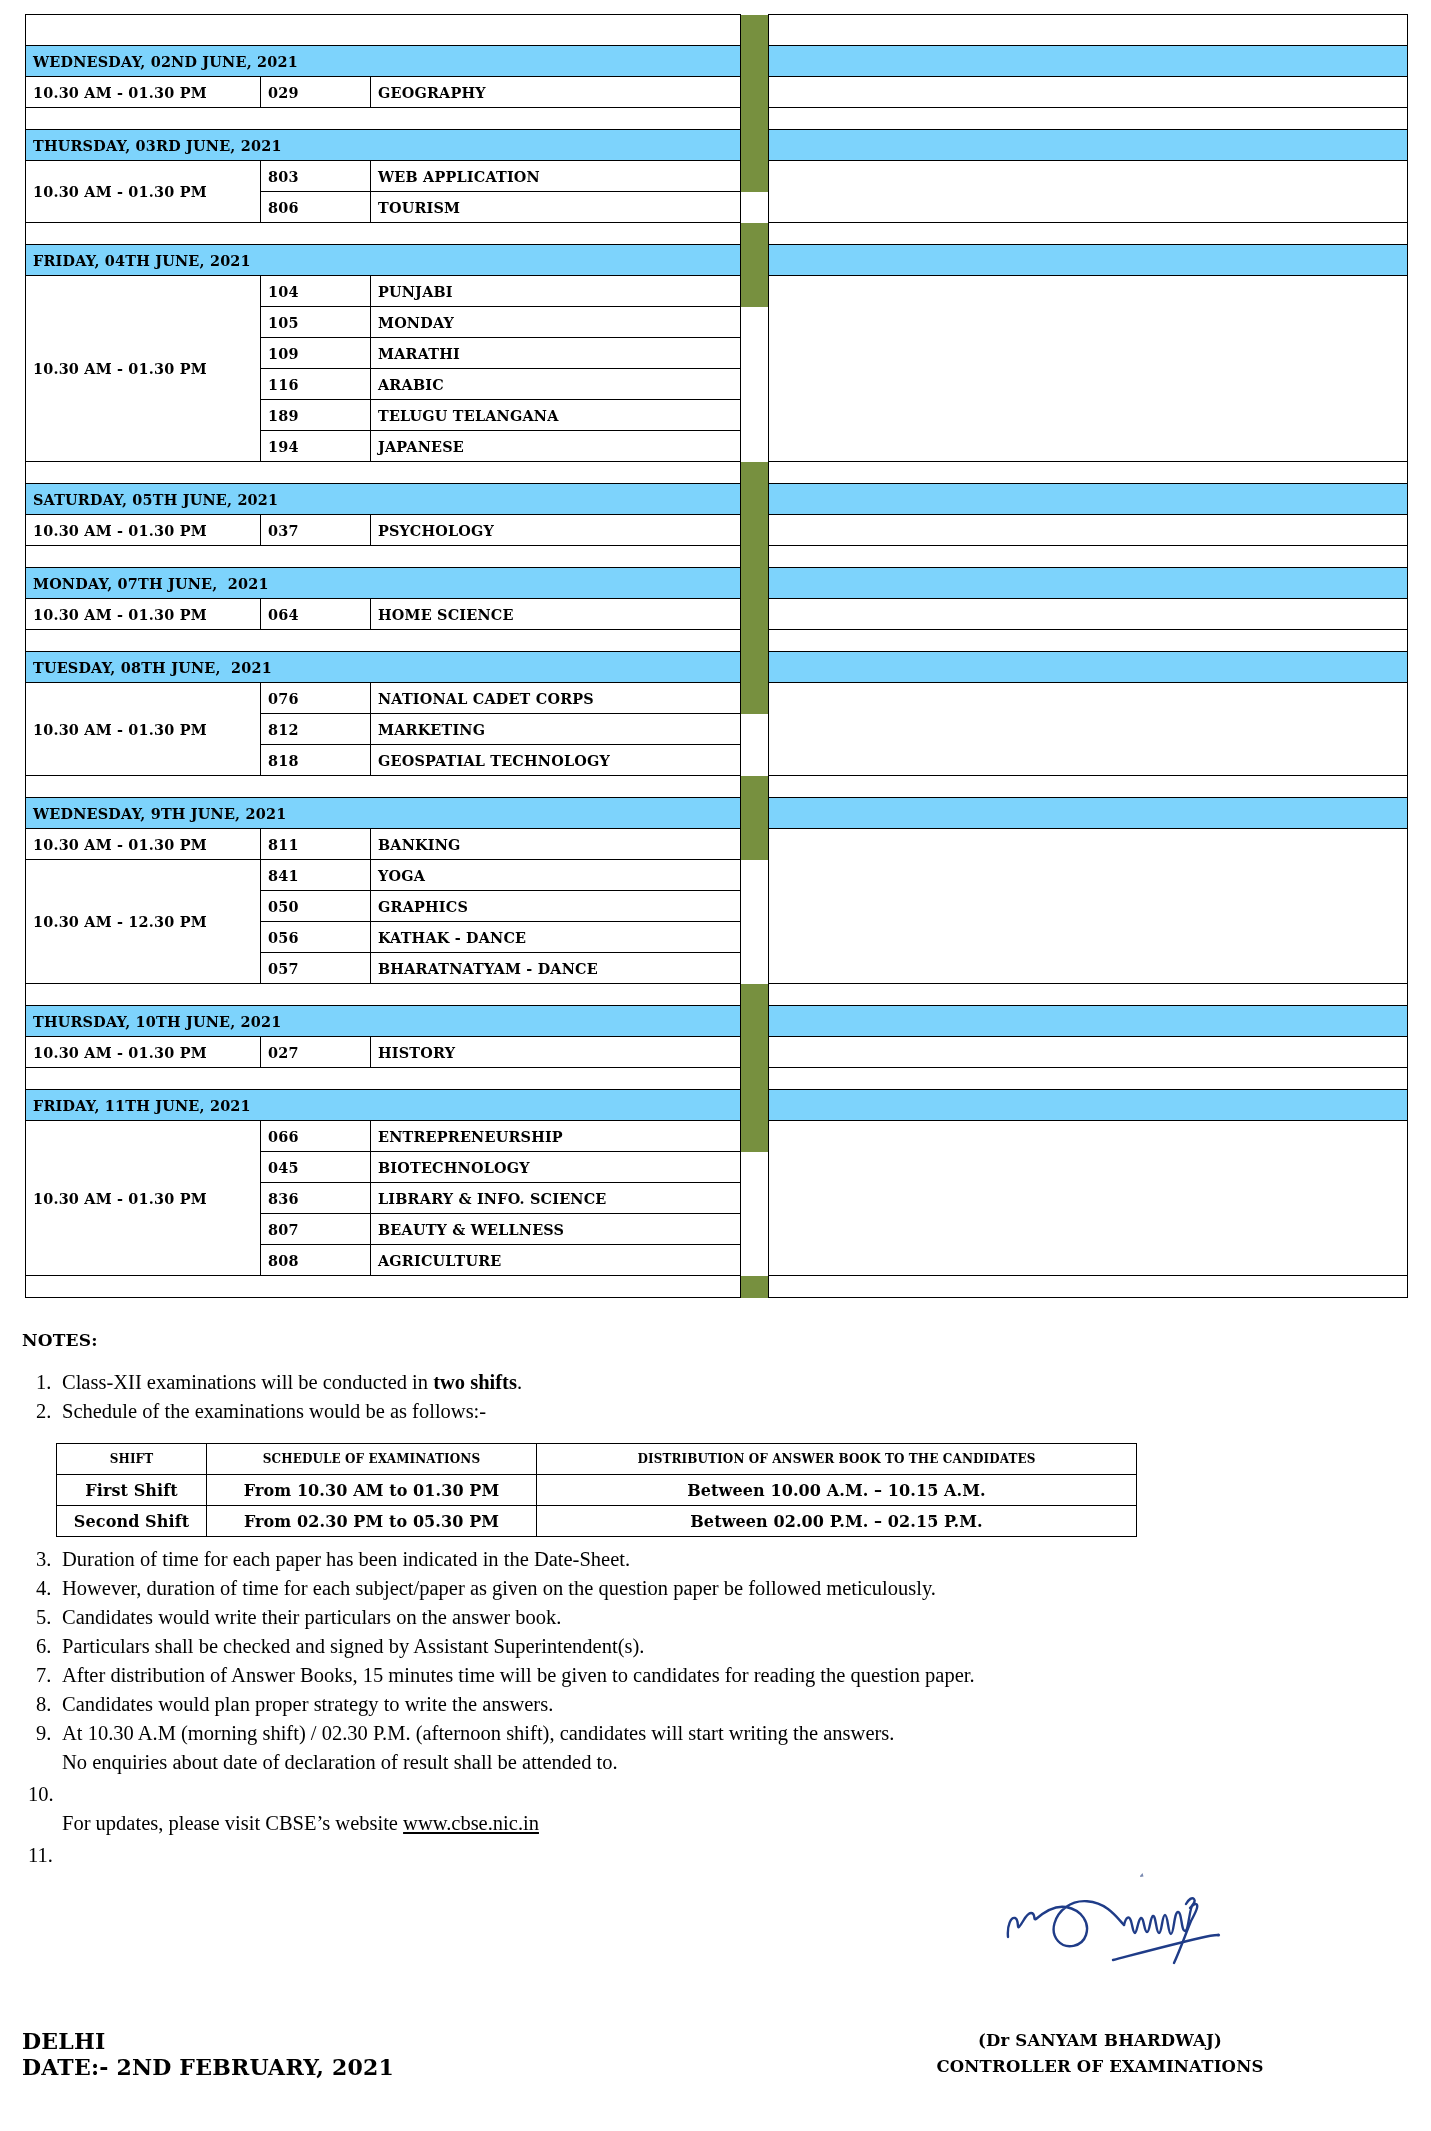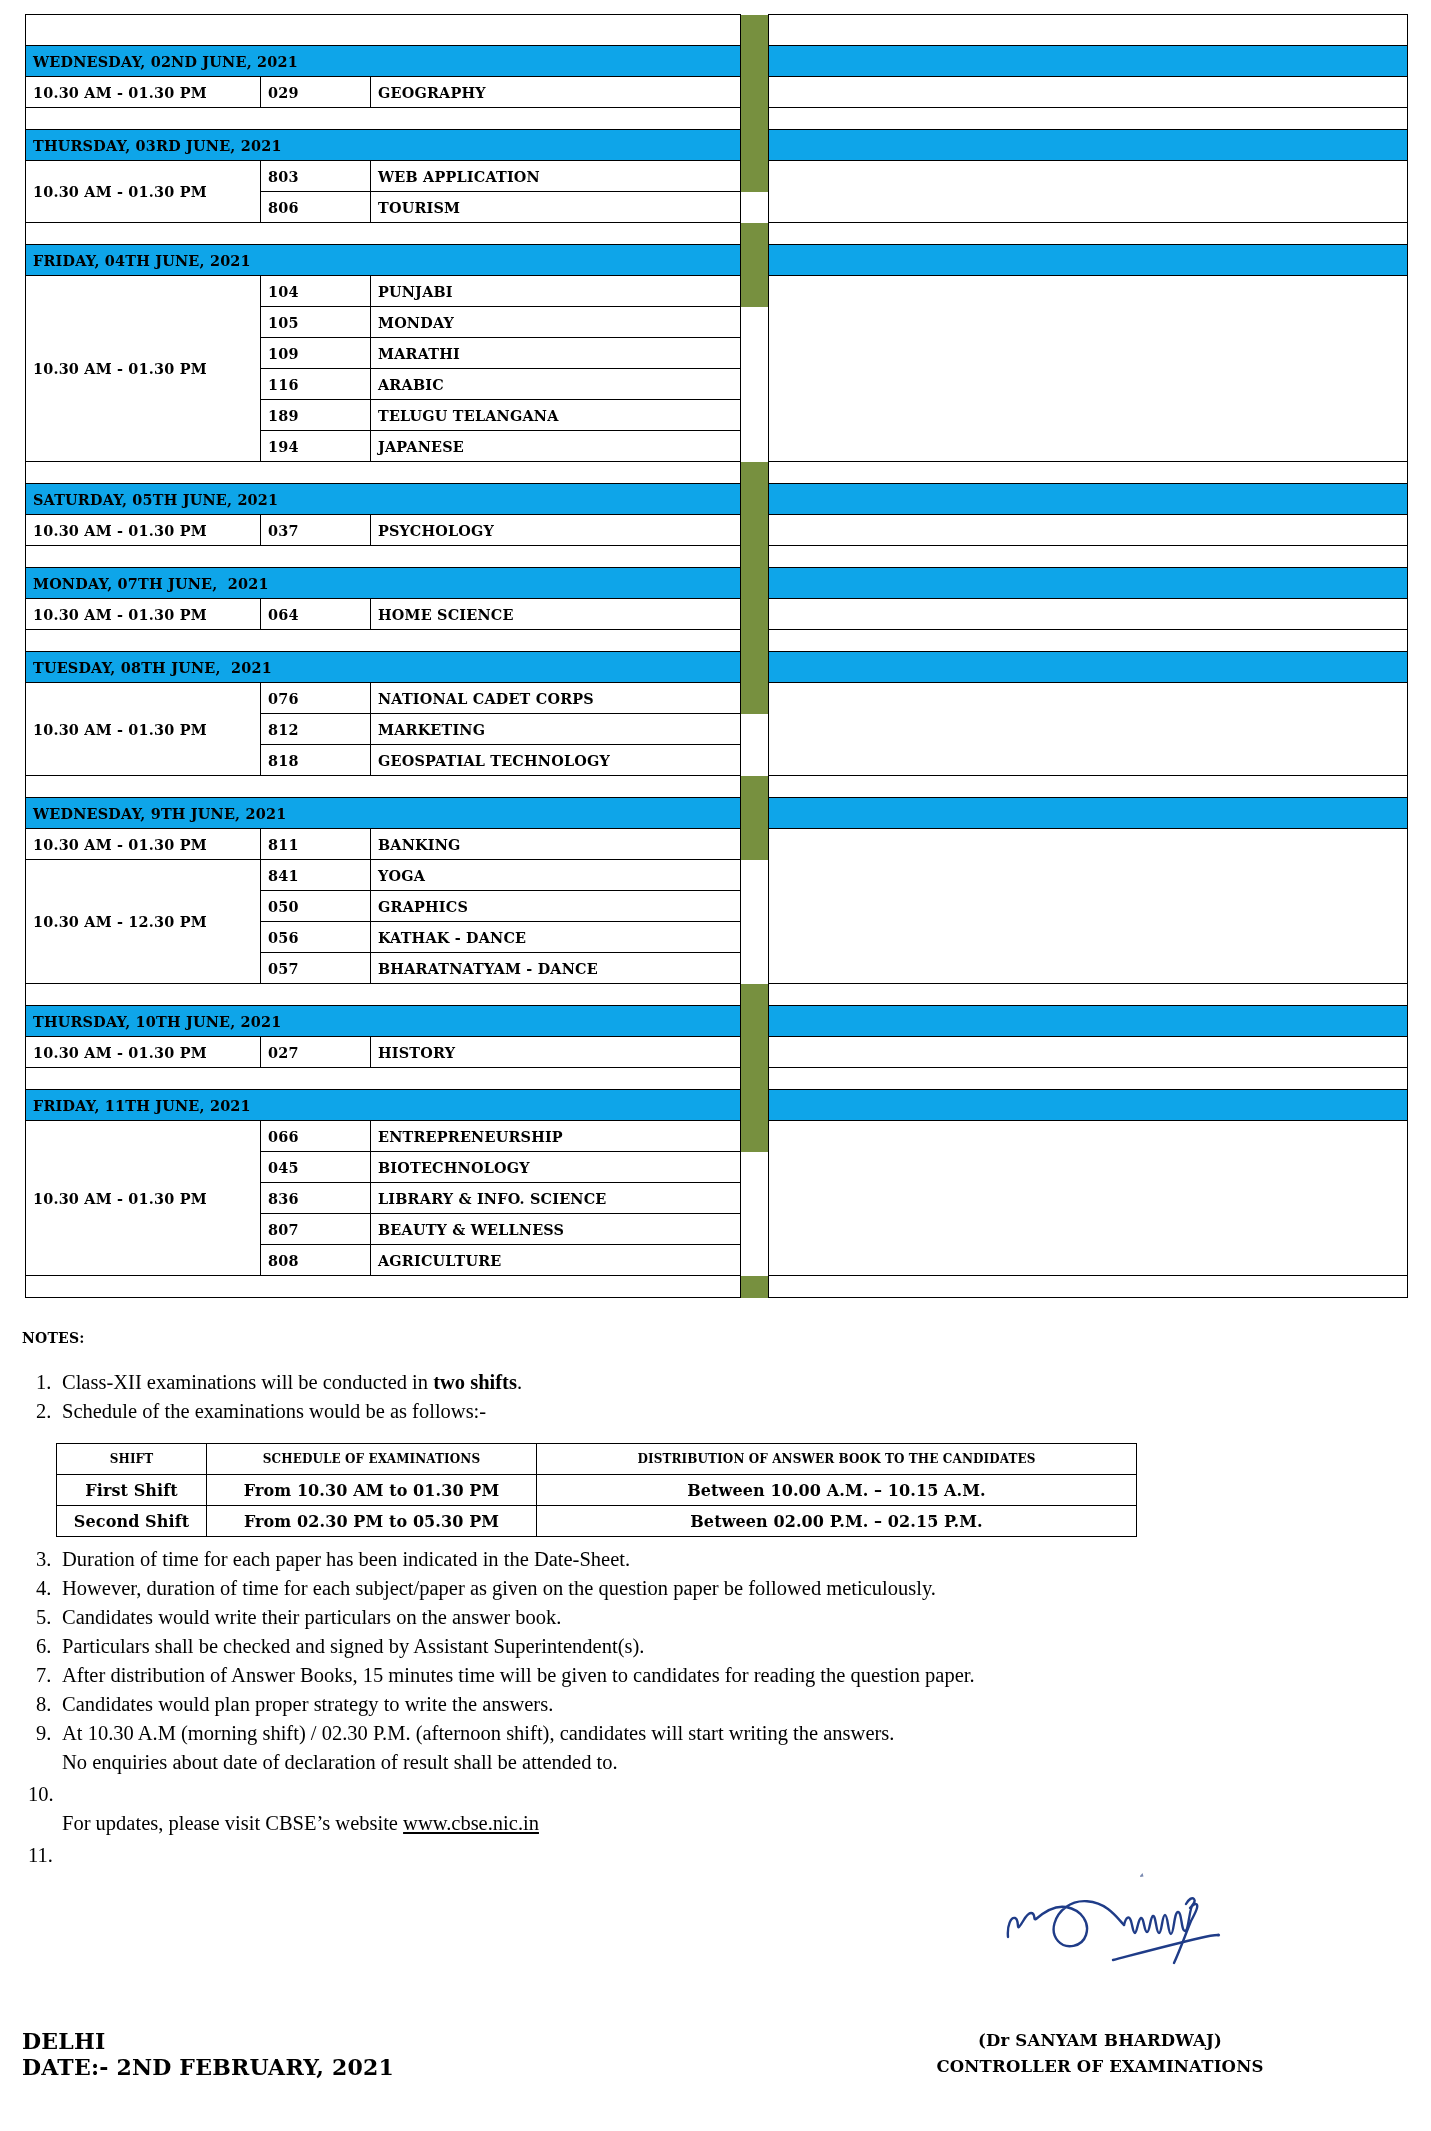--- a/index.html
+++ b/index.html
@@ -27,34 +27,34 @@
     letter-spacing:.2px;
     background:#fff;
   }
   .c-time{width:235px;}
   .c-code{width:110px;}
   .c-sub{width:370px;}
   .c-gap{width:28px;border-top:none!important;border-bottom:none!important;border-left:none!important;border-right:none!important;background:#77903F!important;padding:0!important;}
   .c-right{width:639px;}
 
   td.green{background:#77903F;}
-  tr.green-row td{background:#0ea5e9;}
+  tr.green-row td{background:#7dd3fc;}
   tr.spacer td{height:21px;}
   tr.spacer-top td{height:30px;}
   td.daylabel{
     font-size:14.6px;
     letter-spacing:.3px;
     white-space:pre;
   }
 
   
   .notes-title{
     position:absolute;left:22px;top:1330px;
     font-family:"DejaVu Serif", serif;
-    font-weight:bold;font-size:14px;letter-spacing:.2px;
+    font-weight:bold;font-size:17px;letter-spacing:.2px;
   }
   .notes{
     position:absolute;left:22px;top:1368px;width:1330px;
     font-family:"Liberation Serif", serif;
     font-size:20.5px;
     line-height:29px;
   }
   .note-li{display:flex;align-items:flex-start;}
   .note-num{width:40px;flex:0 0 40px;text-align:left;padding-left:14px;box-sizing:border-box;}
   .note-num.wide{padding-left:6px;margin-top:32px;}

